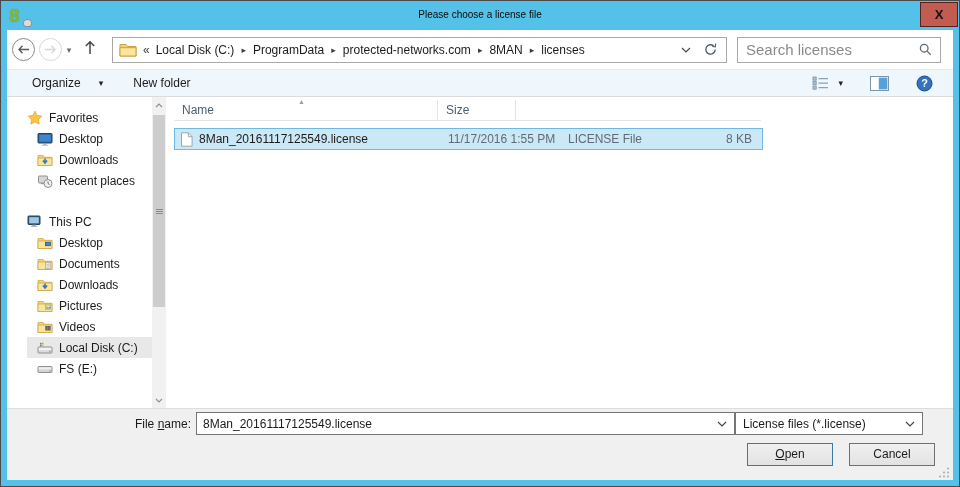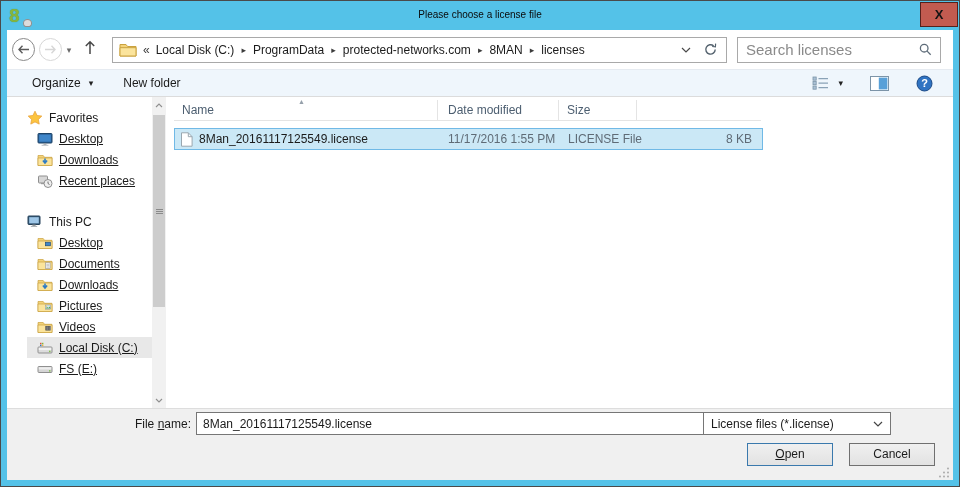--- a/index.html
+++ b/index.html
@@ -40,31 +40,31 @@
   .crumb { font-size:12px; color:#1b1b1b; padding:0 3px; white-space:nowrap; }
   .crumb-sep { font-size:9px; color:#3b3b3b; padding:0 4px; }
   .overflow-glyph { font-size:12px; color:#3b3b3b; padding:0 3px 0 6px; }
   .address-right { margin-left:auto; display:flex; align-items:center; }
   .search-box { margin-left:10px; width:204px; height:26px; border:1px solid #a9a9a9; display:flex; align-items:center; padding:0 8px; flex:none; }
   .search-box input { border:none; outline:none; flex:1; font-size:15px; color:#444; font-family:"Liberation Sans",sans-serif; min-width:0; }
   .search-box input::placeholder { color:#8a8a8a; }
 
   
   .toolbar { height:28px; background:#eff6fc; border-top:1px solid #e6ebf1; border-bottom:1px solid #dcdcdc; display:flex; align-items:center; padding:0 20px 0 25px; flex:none; }
-  .tool-btn { font-size:12px; color:#1b1b1b; display:flex; align-items:center; gap:8px; }
+  .tool-btn { font-size:12px; color:#1b1b1b; display:flex; align-items:center; gap:18px; }
   .tool-caret { font-size:9px; color:#222; }
   .toolbar-right { margin-left:auto; display:flex; align-items:center; gap:9px; }
 
   
   .main { flex:1; display:flex; min-height:0; background:#fff; }
 
   
   .sidebar { width:145px; padding-top:10px; flex:none; overflow:hidden; }
   .sb-group-label { display:flex; align-items:center; gap:6px; height:21px; padding-left:20px; font-size:12px; color:#1b1b1b; }
-  .sb-item { display:flex; align-items:center; gap:6px; height:21px; margin-left:20px; padding-left:10px; font-size:12px; color:#1b1b1b; white-space:nowrap;text-decoration:underline; }
+  .sb-item { display:flex; align-items:center; gap:6px; height:21px; margin-left:20px; padding-left:10px; font-size:12px; color:#1b1b1b; white-space:nowrap; }
   .sb-item.current { background:#e8e8e8; }
   .sb-gap { height:20px; }
   .sb-ico { width:16px; height:16px; flex:none; }
 
   
   .sb-scrollbar { width:14px; background:#f1f1f1; position:relative; flex:none; }
   .sb-arrow { position:absolute; left:0; width:14px; height:16px; display:flex; align-items:center; justify-content:center; }
   .sb-arrow.up { top:0; } .sb-arrow.down { bottom:0; }
   .sb-thumb { position:absolute; left:1px; top:18px; width:12px; height:192px; background:#cdcdcd; display:flex; align-items:center; justify-content:center; }
   .grip-lines { width:7px; }
@@ -87,21 +87,21 @@
   .fcell.size { width:76px;  padding-right:8px; color:#5f6b76; text-align:right; }
 
   
   .footer { height:72px; background:#f0f0f0; border-top:1px solid #dddddd; position:relative; flex:none; }
   .fn-label { position:absolute; left:0; top:3px; width:184px; height:24px; line-height:24px; text-align:right; font-size:12px; color:#1b1b1b; }
   .accel { text-decoration:underline; }
   .combo { position:absolute; top:3px; height:23px; background:#fff; border:1px solid #767676; display:flex; align-items:center; font-size:12px; color:#1b1b1b; }
   .combo .chev { margin-left:auto; padding:0 7px; display:flex; align-items:center; }
   .filename-combo { left:189px; width:539px; }
   .filename-combo input { border:none; outline:none; flex:1; padding-left:6px; font-size:12px; color:#1b1b1b; font-family:"Liberation Sans",sans-serif; min-width:0; }
-  .filetype-combo { left:696px; width:188px; padding-left:7px; }
+  .filetype-combo { left:728px; width:188px; padding-left:7px; }
   .btn { position:absolute; top:34px; width:86px; height:23px; font-size:12px; color:#1b1b1b;
          background:linear-gradient(#f0f0f0,#e2e2e2); text-align:center; line-height:21px; }
   .btn-open { left:740px; border:1px solid #3a79ad; }
   .btn-cancel { left:842px; border:1px solid #707070; }
   .resize-grip { position:absolute; right:3px; bottom:2px; }
 </style>
 </head>
 <body>
 
 <div class="window">
@@ -341,21 +341,20 @@
           <svg width="8" height="5" viewBox="0 0 8 5">
             <path d="M1 1l3 3 3-3" stroke="#8f8f8f" fill="none" stroke-width="1.1"></path>
           </svg>
         </div>
       </div>
 
       <div class="file-area">
         <div class="list-header">
           <span class="sort-glyph">▲</span>
           <div class="hcell name">Name</div>
-          <div class="hcell date">Date modified</div>
           <div class="hcell size">Size</div>
         </div>
 
         <div class="file-row">
           <div class="fcell name">
             <svg width="13" height="15" viewBox="0 0 13 15">
               <path d="M1.5 0.8h6.8l3.8 3.9v9.5H1.5z" fill="#ffffff" stroke="#9aa7b0"></path>
               <path d="M8.3 0.8v3.9h3.8" fill="none" stroke="#9aa7b0"></path>
             </svg>
             <span>8Man_20161117125549.license</span>

